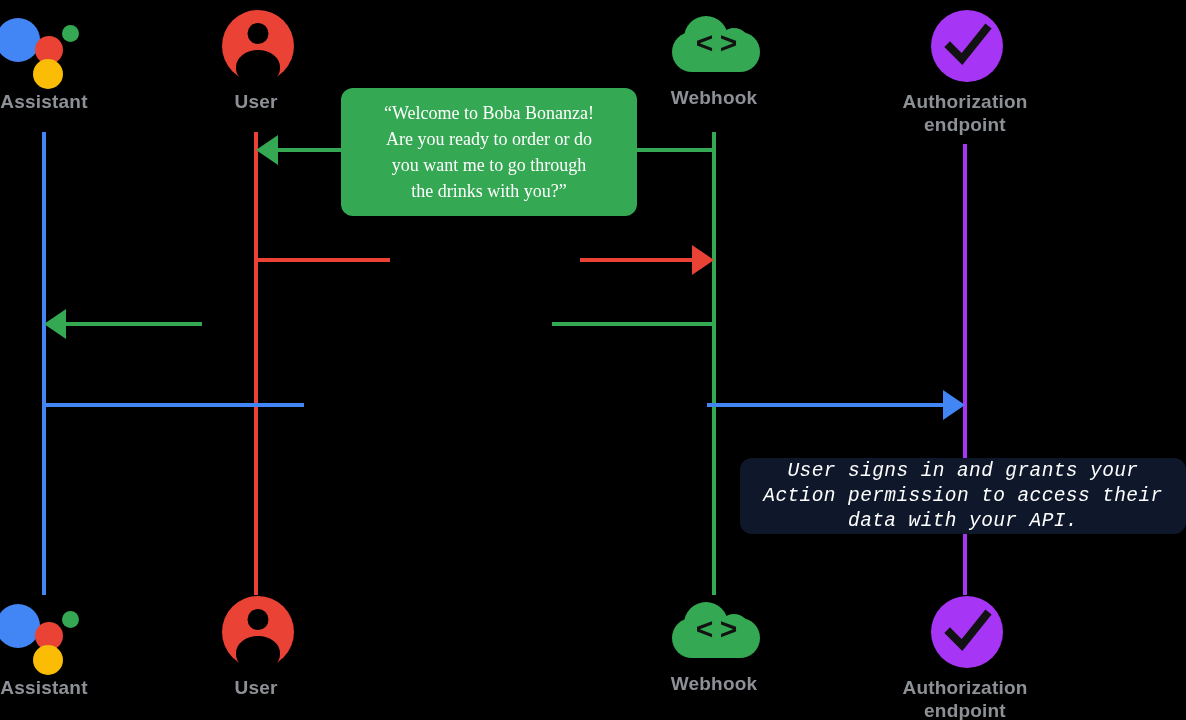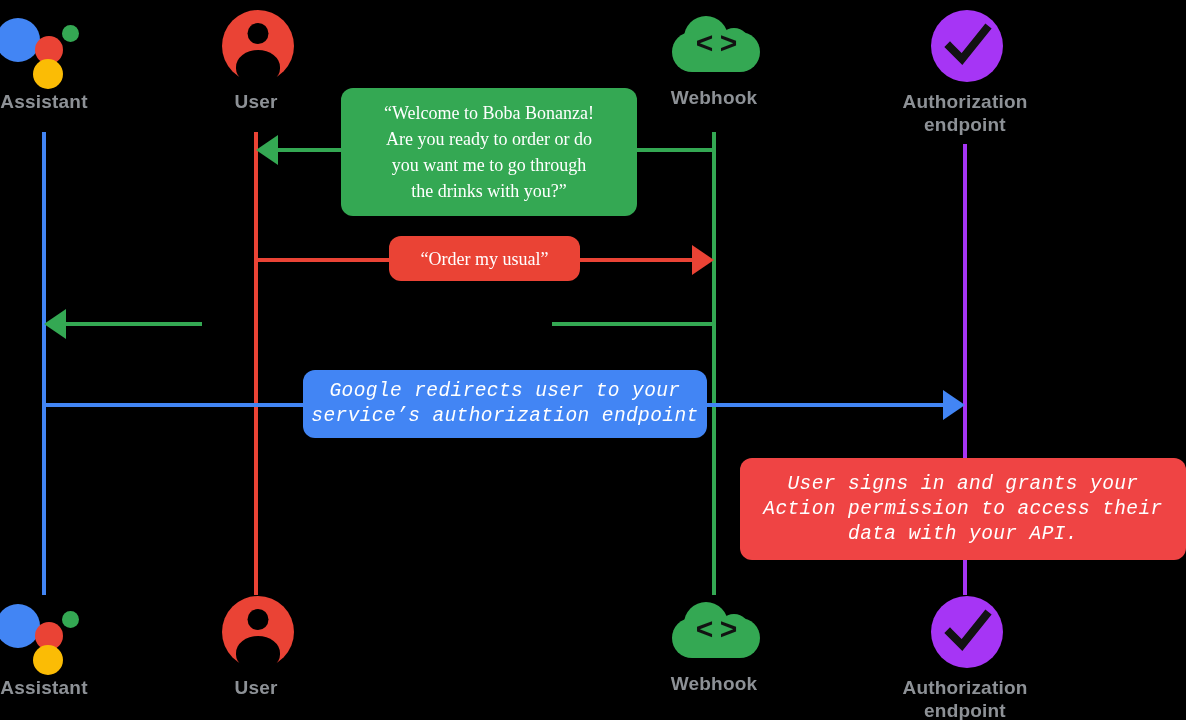--- a/index.html
+++ b/index.html
@@ -165,37 +165,30 @@
   <div class="bubble b-sans" style="left:341px; top:88px; width:296px; height:128px; background:#34A853;">
     <span class="txt">“Welcome to Boba Bonanza!
 Are you ready to order or do
 you want me to go through
 the drinks with you?”</span>
   </div>
 
   <div class="hline" style="left:256px; top:258px; width:134px; background:#EA4335;"></div>
   <div class="hline" style="left:580px; top:258px; width:112px; background:#EA4335;"></div>
   <div class="arrow-head arrow-right" style="left:692px; top:245px; border-left-color:#EA4335;"></div>
-  <div class="bubble b-sans" style="left:389px; top:236px; width:191px; height:45px; background:#EA4335;">
-    <span class="txt">“Order my usual”</span>
-  </div>
 
   <div class="hline" style="left:552px; top:322px; width:162px; background:#34A853;"></div>
   <div class="hline" style="left:66px; top:322px; width:136px; background:#34A853;"></div>
   <div class="arrow-head arrow-left" style="left:44px; top:309px; border-right-color:#34A853;"></div>
 
   <div class="hline" style="left:42px; top:403px; width:262px; background:#4285F4;"></div>
   <div class="hline" style="left:707px; top:403px; width:236px; background:#4285F4;"></div>
   <div class="arrow-head arrow-right" style="left:943px; top:390px; border-left-color:#4285F4;"></div>
-  <div class="bubble b-mono" style="left:303px; top:370px; width:404px; height:68px; background:#4285F4;">
-    <span class="txt">Google redirects user to your
-service’s authorization endpoint</span>
-  </div>
-
-  <div class="bubble b-mono" style="left:740px; top:458px; width:446px; height:102px; background:#ef4444;">
+
+  <div class="bubble b-mono" style="left:740px; top:458px; width:446px; height:76px; background:#0f172a;">
     <span class="txt">User signs in and grants your
 Action permission to access their
 data with your API.</span>
   </div>
 
   <div class="actor" style="left:-56px; top:8px;">
     <div class="actor-icon" style="margin-left:auto;margin-right:auto;">
       <span class="ga-dot ga-blue"></span>
       <span class="ga-dot ga-red"></span>
       <span class="ga-dot ga-green"></span>

